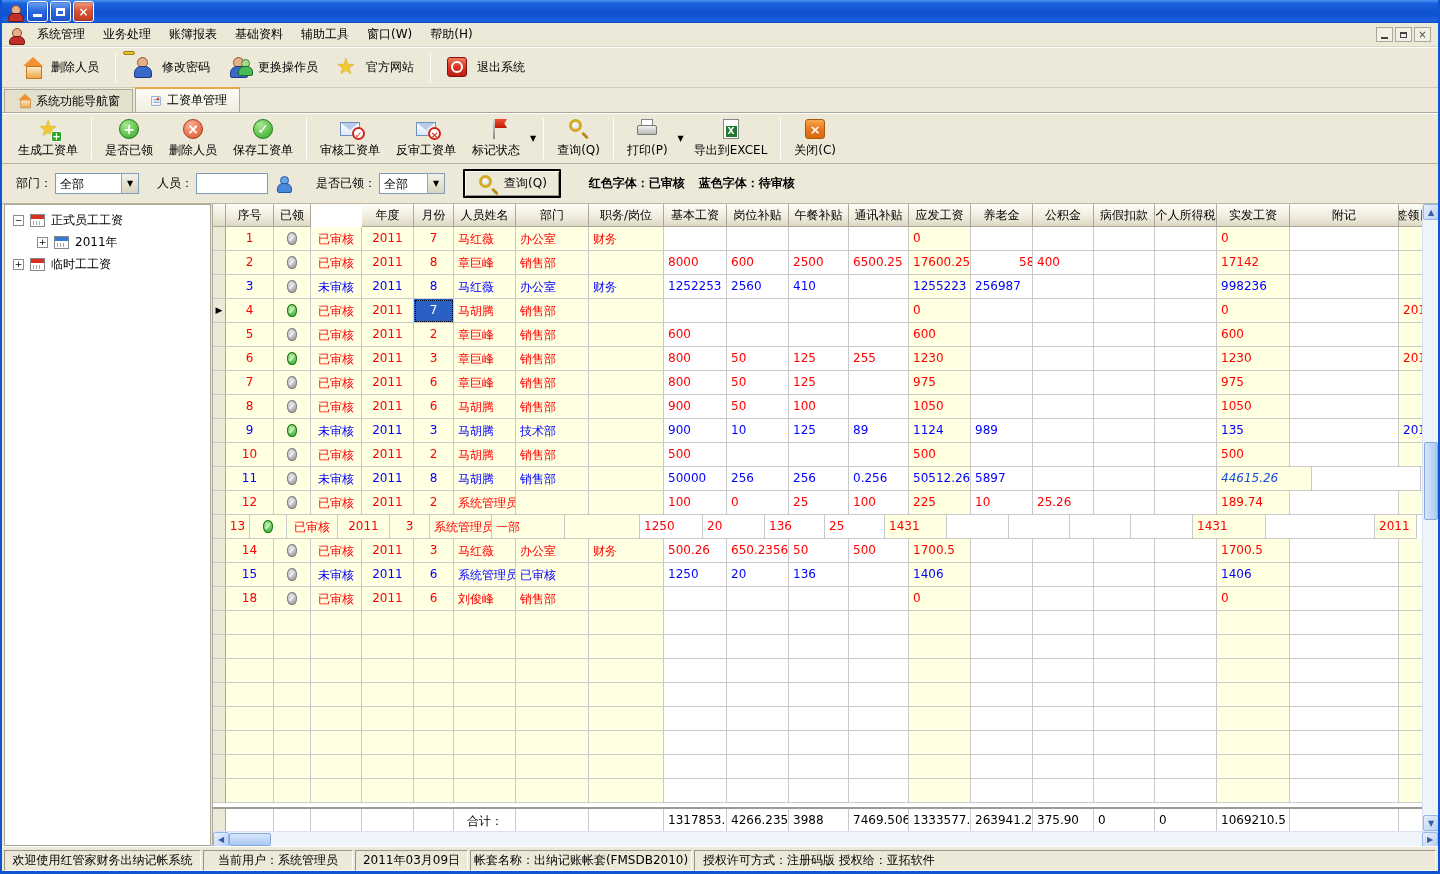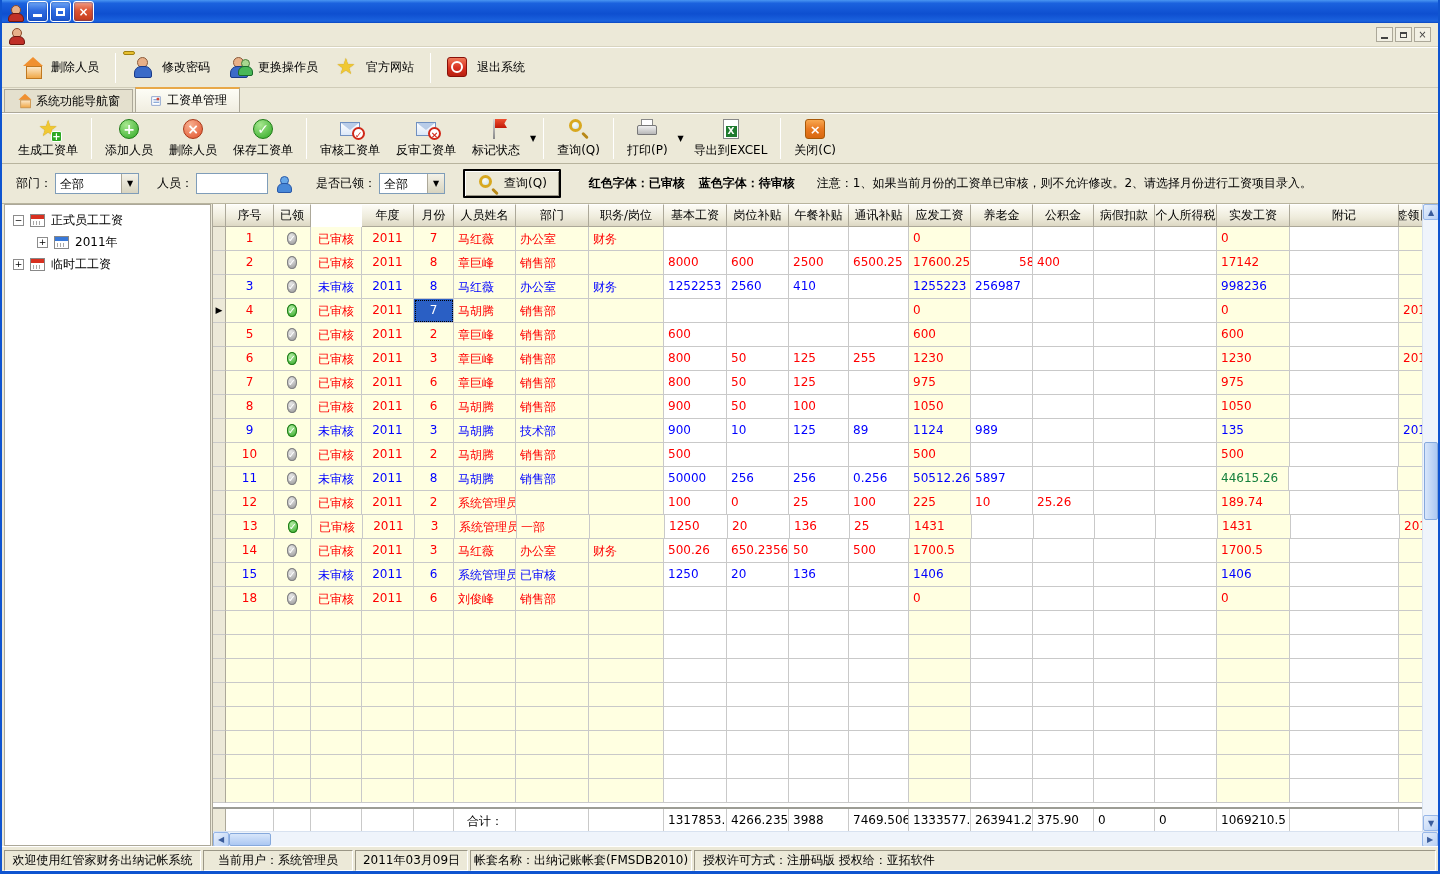--- a/index.html
+++ b/index.html
@@ -161,20 +161,29 @@
       </span>
     <span class="wbtn">
         <span class="rest"></span>
       </span>
     <span class="wbtn close">×</span>
   </span>
 </div>
 
 <div class="menubar">
   <span class="app-icon"></span>
+  <span id="menu-items" style="display:flex;">
+      <span class="menu-item">系统管理</span>
+      <span class="menu-item">业务处理</span>
+      <span class="menu-item">账簿报表</span>
+      <span class="menu-item">基础资料</span>
+      <span class="menu-item">辅助工具</span>
+      <span class="menu-item">窗口(W)</span>
+      <span class="menu-item">帮助(H)</span>
+    </span>
   <span class="mdi-btns">
     <span class="mdibtn">
         <span class="ming"></span>
       </span>
     <span class="mdibtn">
         <span class="rest"></span>
       </span>
     <span class="mdibtn">×</span>
   </span>
 </div>
@@ -227,21 +236,21 @@
         <span class="star">★</span>
         <span class="star-plus">+</span>
       </span>
       <span>生成工资单</span>
     </span>
     <div class="act-sep"></div>
     <span class="act-btn">
       <span class="act-ico">
         <span class="circ green">+</span>
       </span>
-      <span>添加人员</span>
+      <span>是否已领</span>
     </span>
     <span class="act-btn">
       <span class="act-ico">
         <span class="circ red">×</span>
       </span>
       <span>删除人员</span>
     </span>
     <span class="act-btn">
       <span class="act-ico">
         <span class="circ green">✓</span>
@@ -323,21 +332,20 @@
   </span>
   <span class="query-btn">
     <span class="qmag">
         <span class="mag-body" style="border-color:#D8A820;"></span>
         <span class="mag-handle"></span>
       </span>
     <span>查询(Q)</span>
   </span>
   <span class="legend-red">红色字体：已审核</span>
   <span class="legend-blue">蓝色字体：待审核</span>
-  <span>注意：1、如果当前月份的工资单已审核，则不允许修改。2、请选择月份进行工资项目录入。</span>
 </div>
 
 <div class="workspace">
   <div class="tree-panel" id="tree">
       <div class="tree-row" style="padding-left: 8px;">
         <span class="expander">−</span>
         <span class="cal red"></span>
         <span>正式员工工资</span>
       </div>
       <div class="tree-row" style="padding-left: 32px;">
@@ -618,21 +626,21 @@
           <span class="cell cream" style="width: 75px; color: rgb(0, 0, 255);"></span>
           <span class="cell white" style="width: 63px; color: rgb(0, 0, 255);">50000</span>
           <span class="cell white" style="width: 62px; color: rgb(0, 0, 255);">256</span>
           <span class="cell white" style="width: 60px; color: rgb(0, 0, 255);">256</span>
           <span class="cell white" style="width: 60px; color: rgb(0, 0, 255);">0.256</span>
           <span class="cell cream" style="width: 62px; color: rgb(0, 0, 255);">50512.26</span>
           <span class="cell white" style="width: 62px; color: rgb(0, 0, 255);">5897</span>
           <span class="cell white" style="width: 61px; color: rgb(0, 0, 255);"></span>
           <span class="cell white" style="width: 61px; color: rgb(0, 0, 255);"></span>
           <span class="cell white" style="width: 62px; color: rgb(0, 0, 255);"></span>
-          <span class="cell cream" style="width: 72px; color: #15803d;">44615.26</span>
+          <span class="cell cream" style="width: 95px; color: #1d4ed8; font-style: italic;">44615.26</span>
           <span class="cell white" style="width: 109px; color: rgb(0, 0, 255);"></span>
           <span class="cell cream" style="width: 42px; color: rgb(0, 0, 255);"></span>
         </div>
         <div class="grid-row">
           <span class="rowhdr"></span>
           <span class="cell cream center" style="width: 48px; color: rgb(255, 0, 0);">12</span>
           <span class="cell cream center" style="width: 37px;"><span class="led-icon gray">✓</span></span>
           <span class="cell cream center" style="width: 51px; color: rgb(255, 0, 0);">已审核</span>
           <span class="cell cream center" style="width: 52px; color: rgb(255, 0, 0);">2011</span>
           <span class="cell cream center" style="width: 40px; color: rgb(255, 0, 0);">2</span>
@@ -647,21 +655,21 @@
           <span class="cell white" style="width: 62px; color: rgb(255, 0, 0);">10</span>
           <span class="cell white" style="width: 61px; color: rgb(255, 0, 0);">25.26</span>
           <span class="cell white" style="width: 61px; color: rgb(255, 0, 0);"></span>
           <span class="cell white" style="width: 62px; color: rgb(255, 0, 0);"></span>
           <span class="cell cream" style="width: 73px; color: rgb(255, 0, 0);">189.74</span>
           <span class="cell white" style="width: 109px; color: rgb(255, 0, 0);"></span>
           <span class="cell cream" style="width: 42px; color: rgb(255, 0, 0);"></span>
         </div>
         <div class="grid-row">
           <span class="rowhdr"></span>
-          <span class="cell cream center" style="width: 49px; color: rgb(255, 0, 0); text-align: center;">13</span>
+          <span class="cell cream center" style="width: 24px; color: rgb(255, 0, 0); text-align: center;">13</span>
           <span class="cell cream center" style="width: 37px;"><span class="led-icon green">✓</span></span>
           <span class="cell cream center" style="width: 51px; color: rgb(255, 0, 0);">已审核</span>
           <span class="cell cream center" style="width: 52px; color: rgb(255, 0, 0);">2011</span>
           <span class="cell cream center" style="width: 40px; color: rgb(255, 0, 0);">3</span>
           <span class="cell cream" style="width: 62px; color: rgb(255, 0, 0);">系统管理员</span>
           <span class="cell cream" style="width: 73px; color: rgb(255, 0, 0);">一部</span>
           <span class="cell cream" style="width: 75px; color: rgb(255, 0, 0);"></span>
           <span class="cell white" style="width: 63px; color: rgb(255, 0, 0);">1250</span>
           <span class="cell white" style="width: 62px; color: rgb(255, 0, 0);">20</span>
           <span class="cell white" style="width: 60px; color: rgb(255, 0, 0);">136</span>

